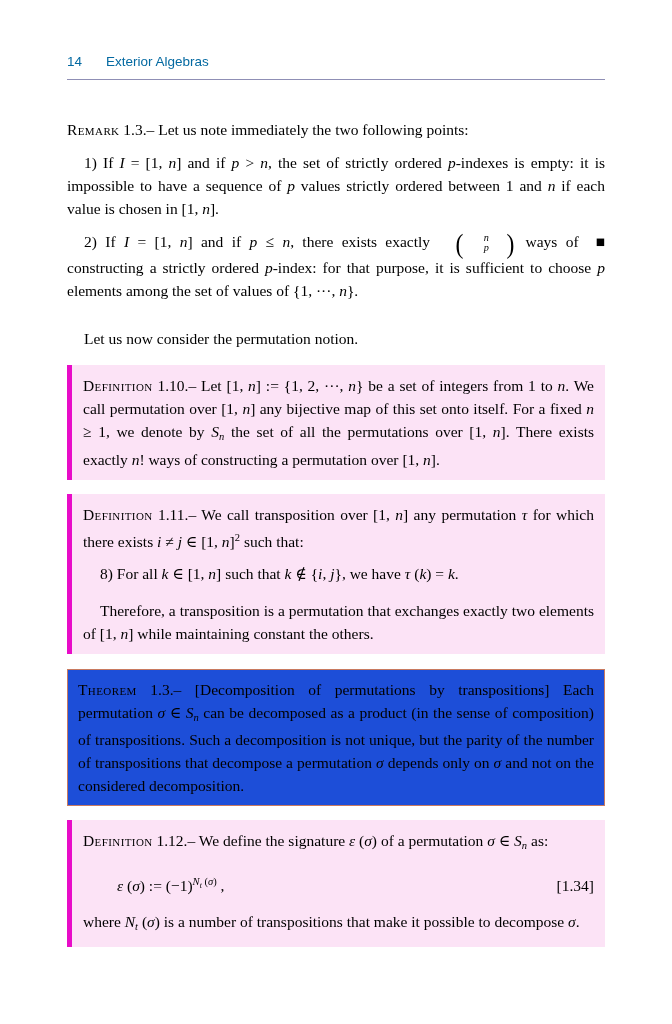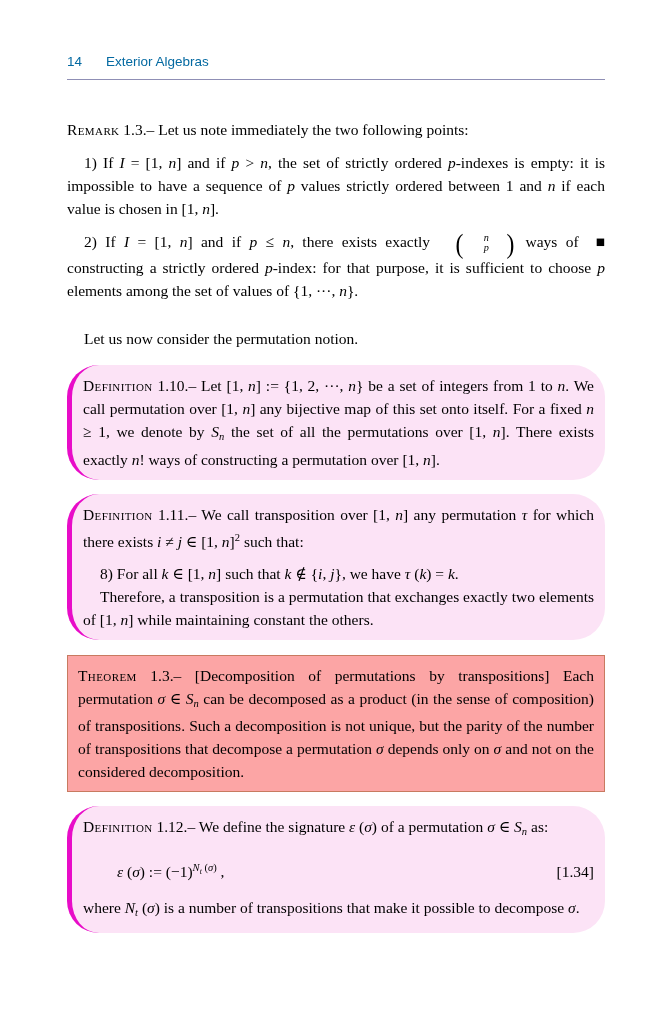--- a/index.html
+++ b/index.html
@@ -38,29 +38,29 @@
 
   
   .binom{display:inline-flex;align-items:center;vertical-align:middle;margin:0 1px;}
   .binom .paren{font-size:1.8em;line-height:.9;font-style:normal;transform:scaleX(.85);}
   .binom .stack{display:inline-flex;flex-direction:column;align-items:center;
                 font-size:.66em;line-height:1.05;font-style:italic;padding:0 1px;}
 
   
   .defbox{
     background:#fce3f6;border-left:5px solid #e80cc8;
-    padding:9px 11px 9px 11px;margin-top:14px;border-radius:32px;
+    padding:9px 11px 9px 11px;margin-top:14px;
   }
   .thmbox{
-    background:#fca5a5;border:1px solid #c87a60;
+    background:#1d4ed8;border:1px solid #c87a60;
     padding:8px 10px;margin-top:15px;
   }
   .defbox p + p.item{margin-top:9px;}
   .item{margin-top:9px;margin-left:0;}
-  .closing{}
+  .closing{margin-top:14px;}
 
   
   .eqrow{display:flex;justify-content:space-between;align-items:flex-end;
          margin:13px 0 13px 0;gap:32px;}
   .eqrow .formula{margin-left:34px;}
 </style>
 </head>
 <body>
 
 <div class="page">

